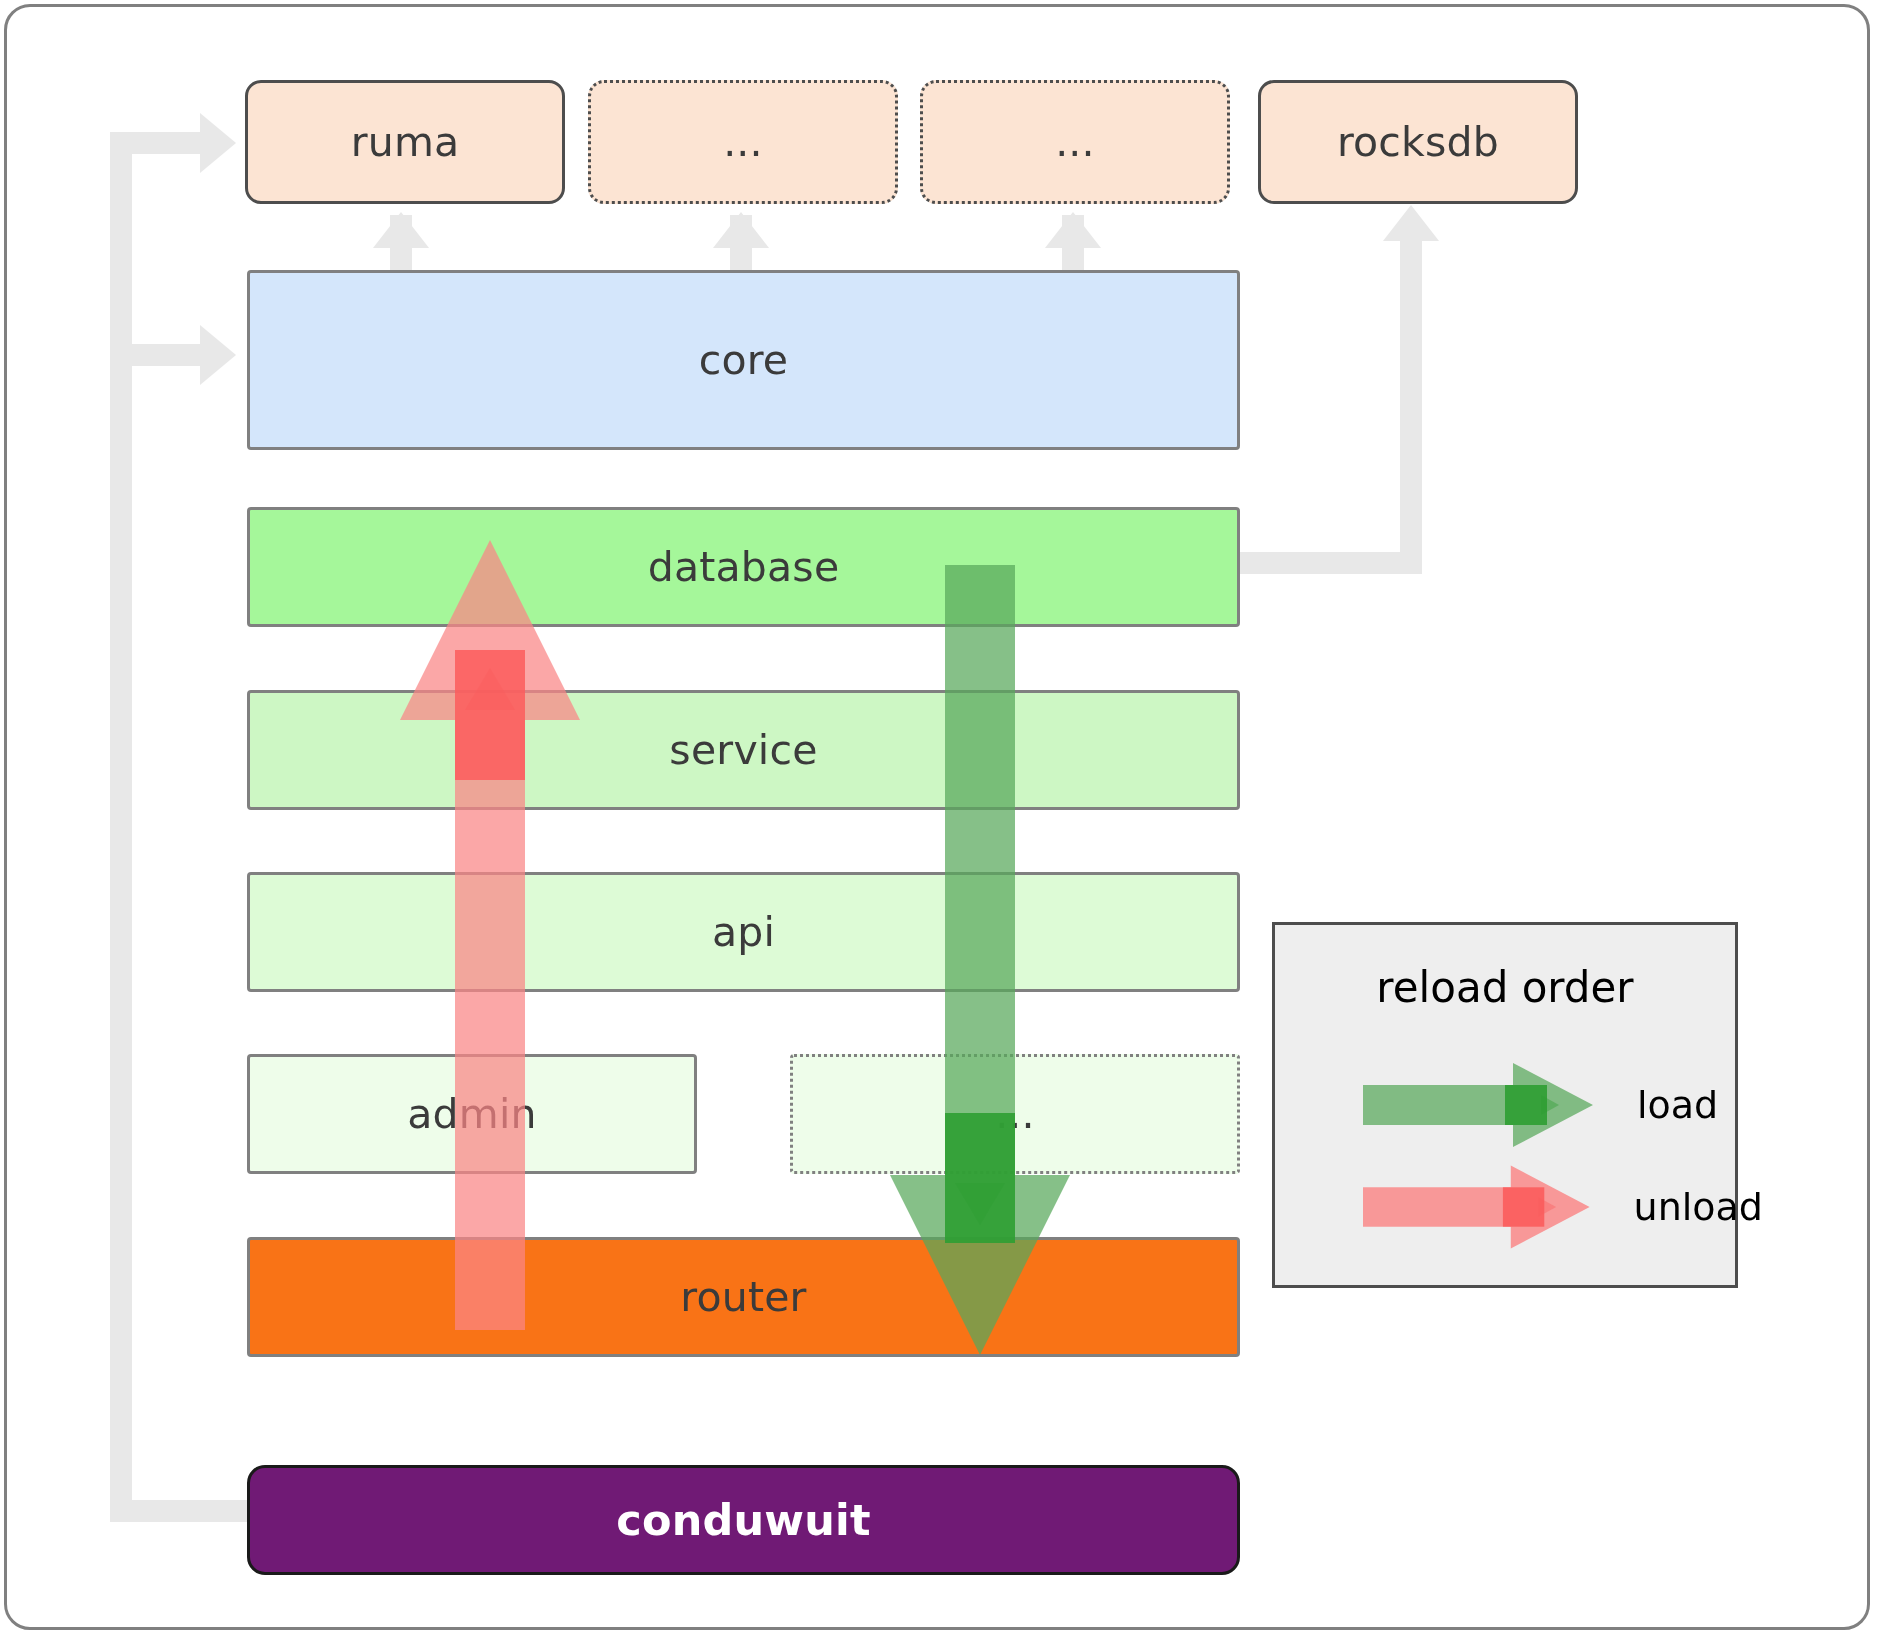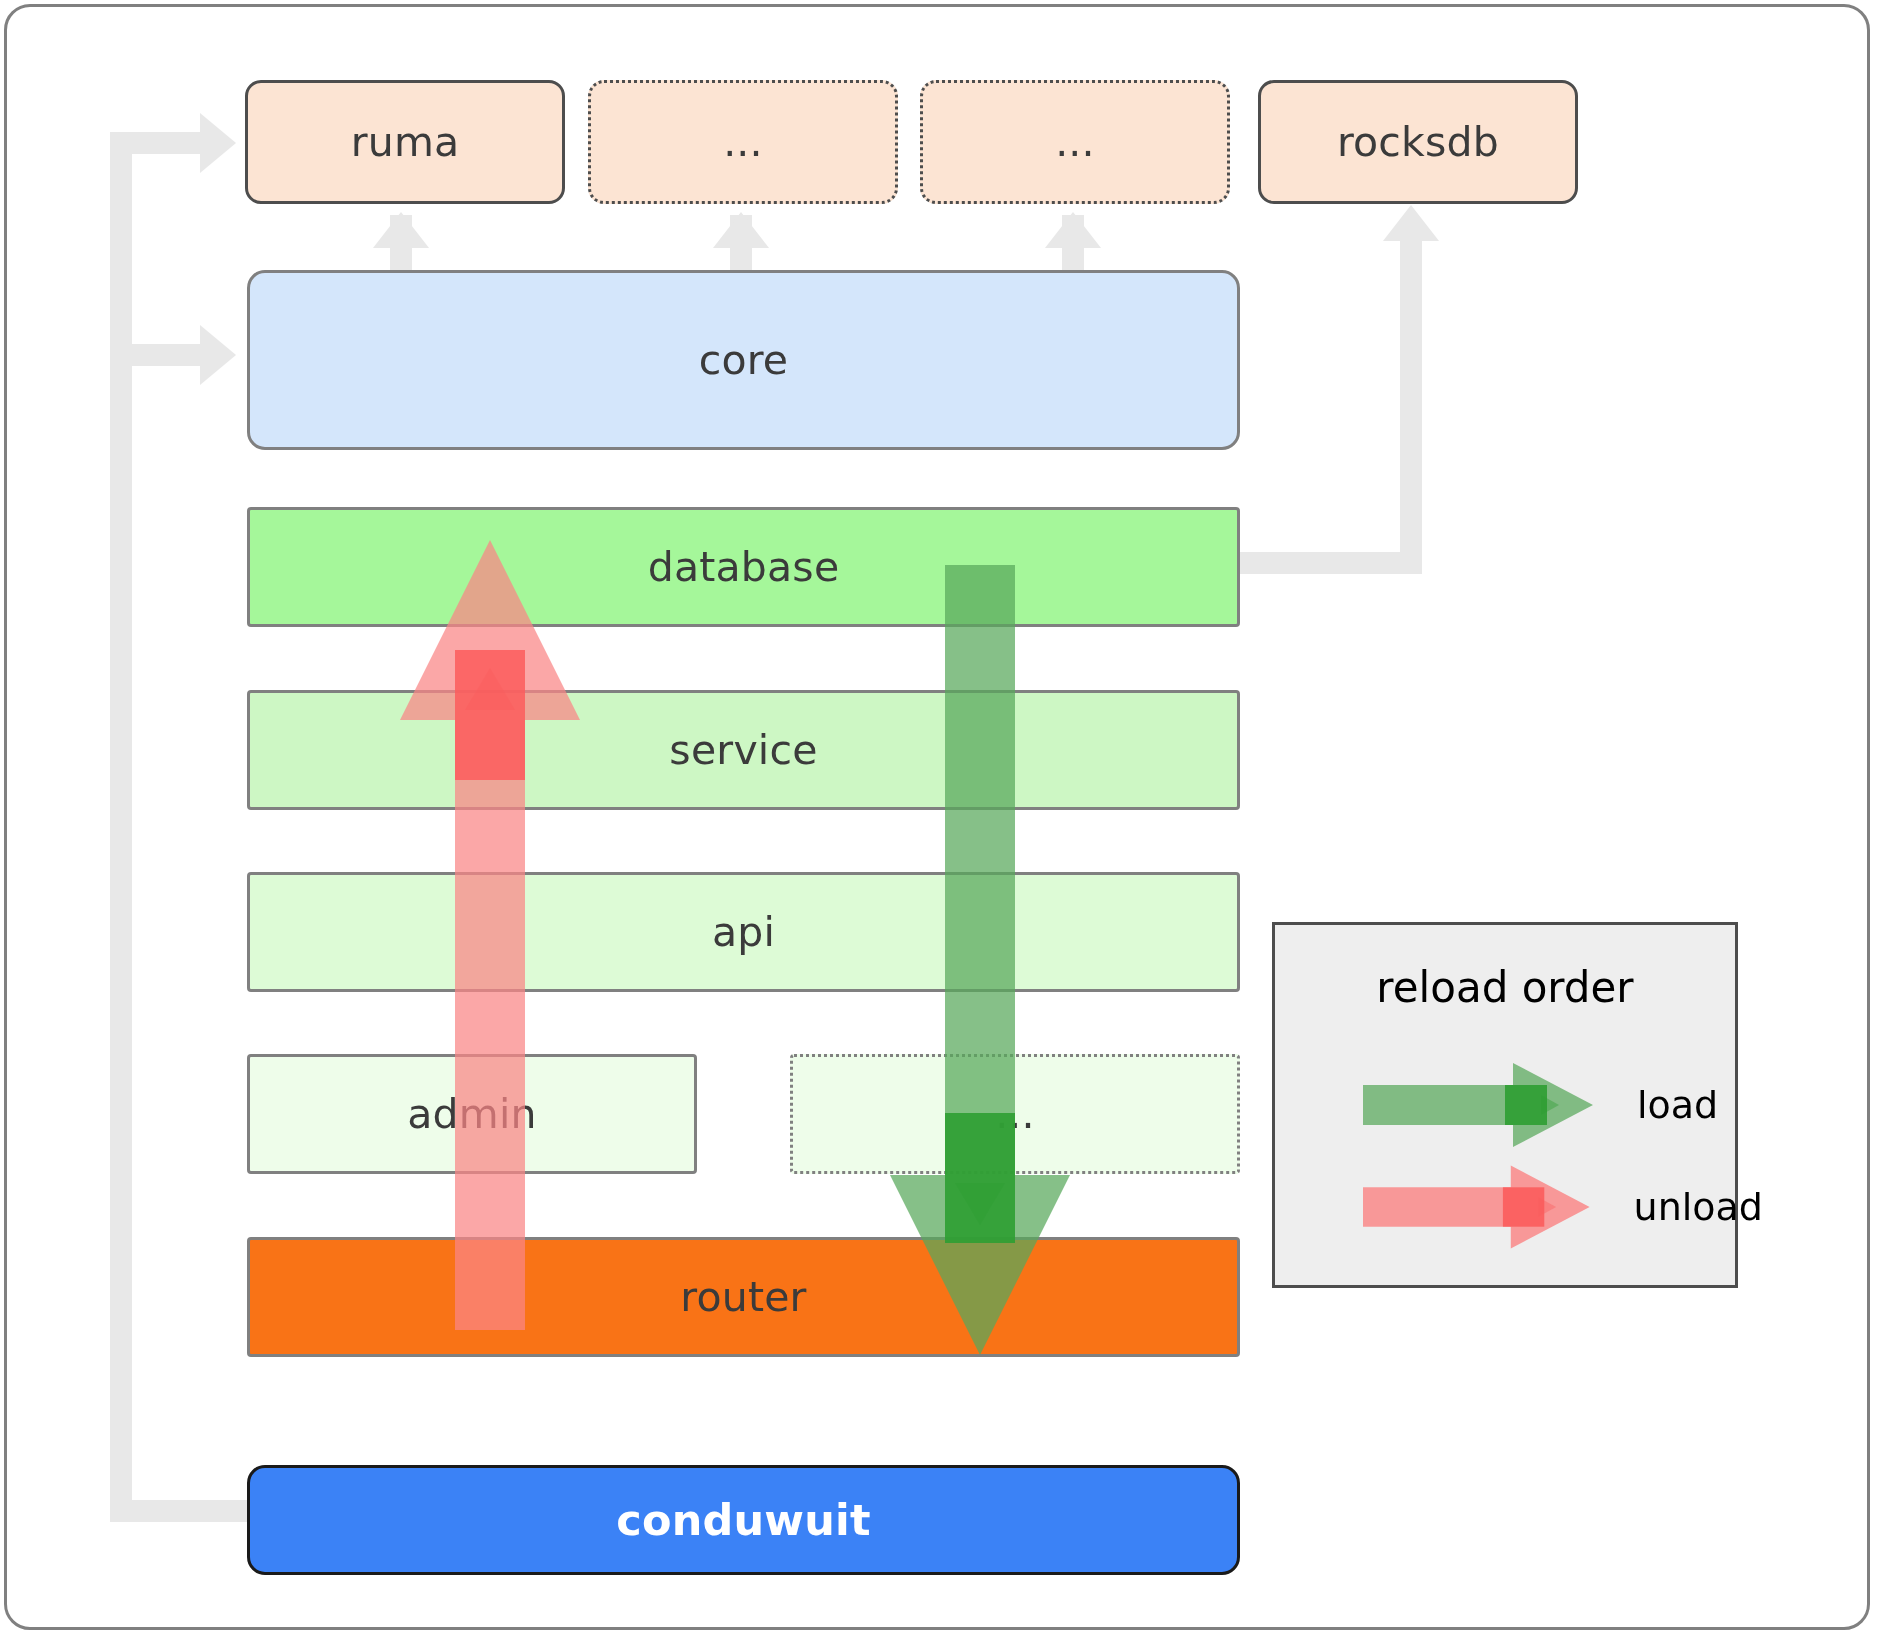--- a/index.html
+++ b/index.html
@@ -46,30 +46,30 @@
     background: #fce4d3;
     border: 3px solid #4d4d4d;
     border-radius: 16px;
   }
   .dep.dotted { border-style: dotted; border-width: 3px; }
 
   
   .core {
     background: #d4e6fb;
     border: 3px solid #808080;
-    border-radius: 18px;
+    border-radius: 4px;
   }
 
   
   .layer { border: 3px solid #808080; border-radius: 4px; }
   .layer.dotted { border-style: dotted; }
 
   
   .root {
-    background: #3b82f6;
+    background: #701a75;
     border: 3px solid #1a1a1a;
     border-radius: 18px;
     color: #ffffff;
     font-size: 43px;
     font-weight: bold;
   }
 
   
   .gray { position: absolute; background: #e8e8e8; z-index: 1; }
   .gtri {

